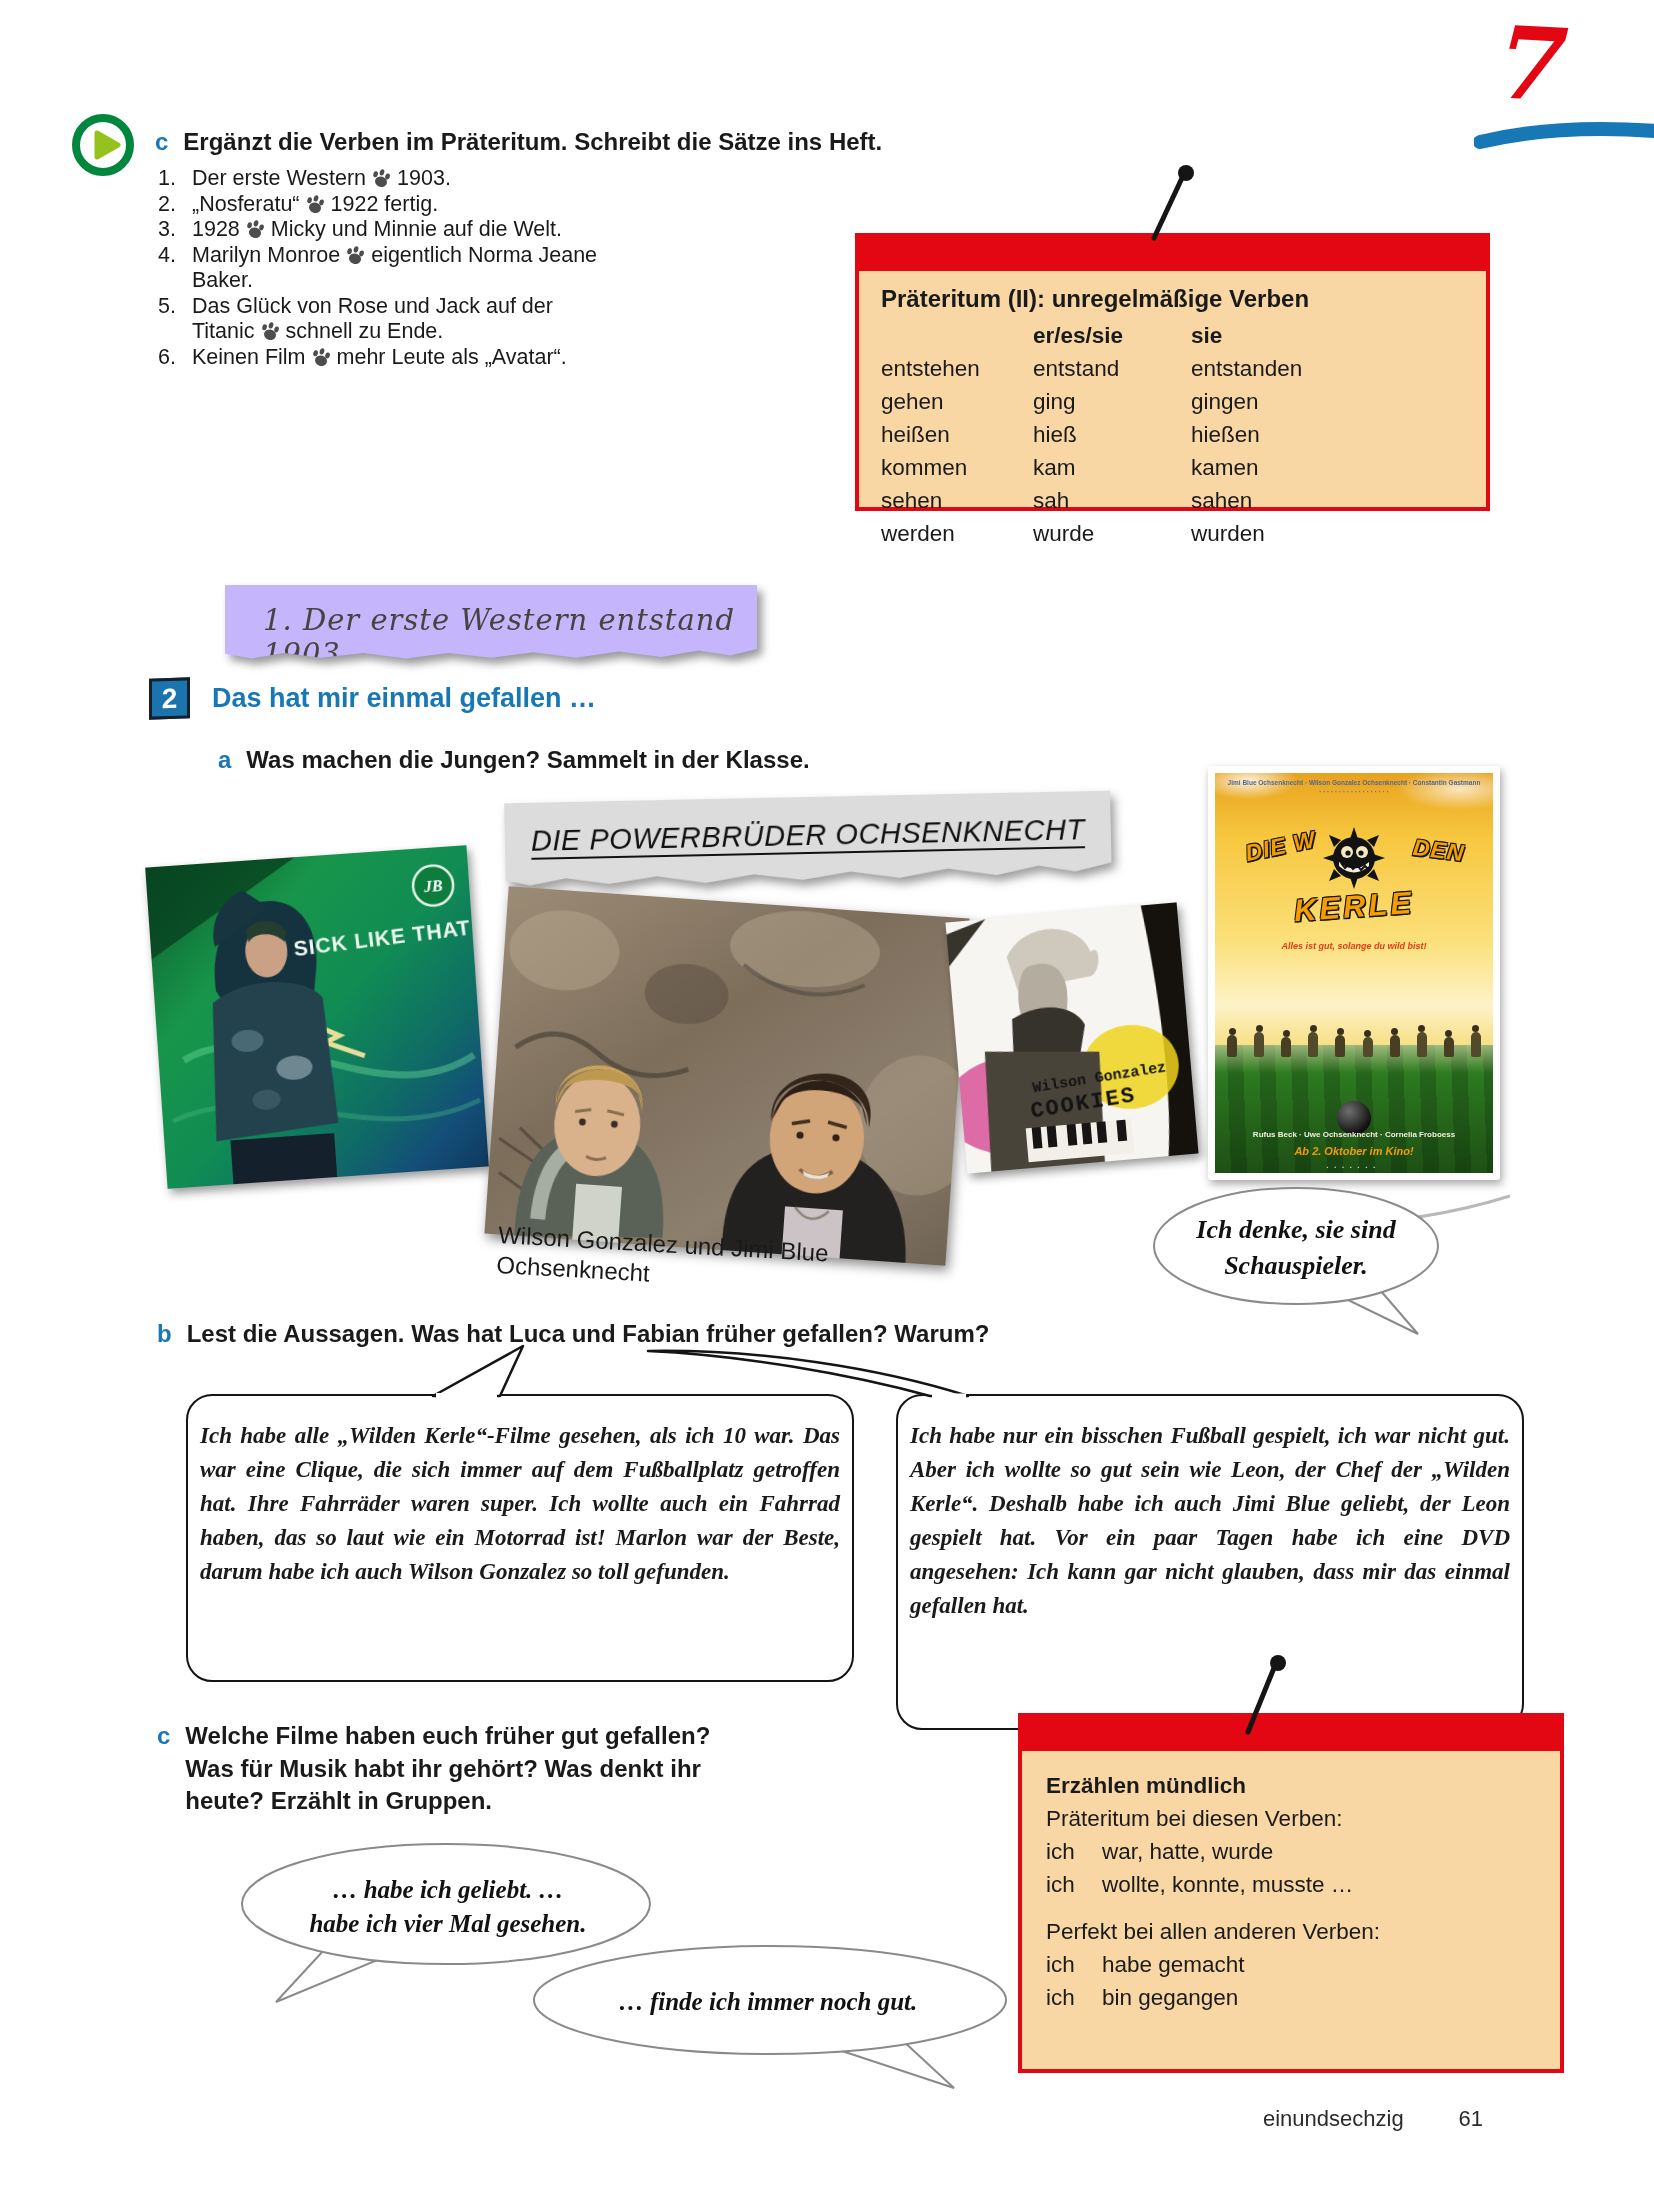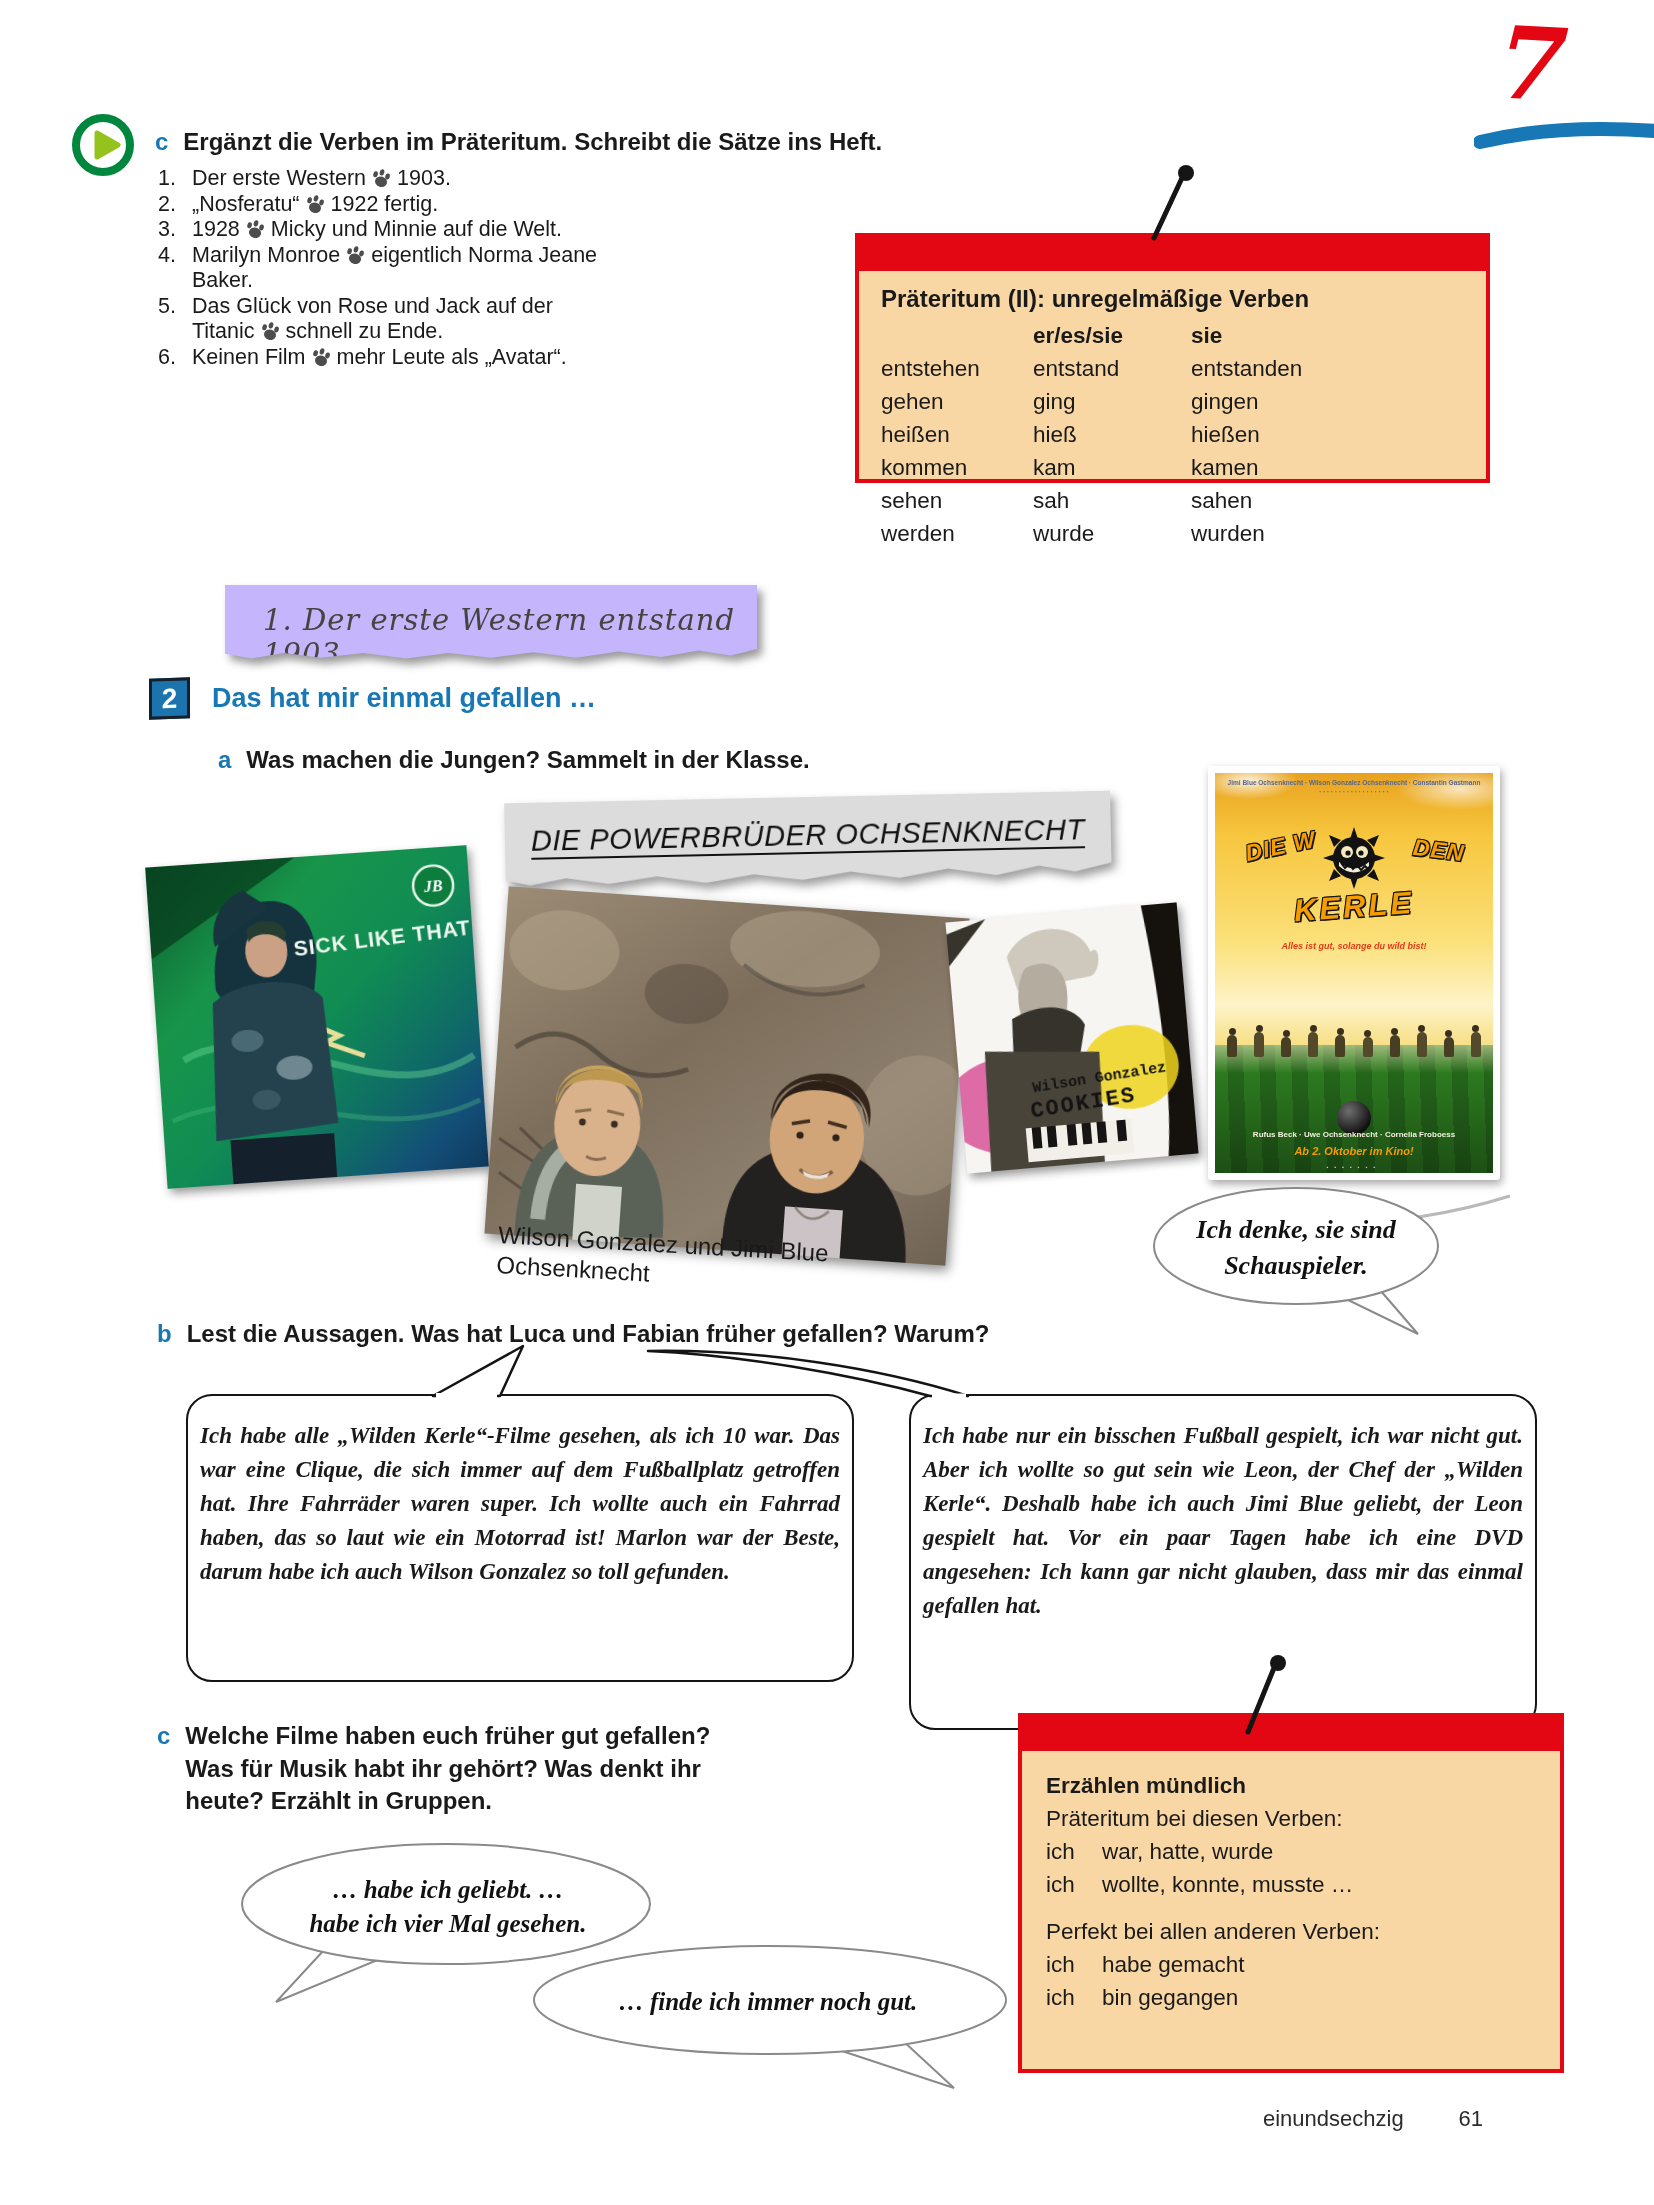--- a/index.html
+++ b/index.html
@@ -25,21 +25,21 @@
   .playbtn { position:absolute; left:70px; top:112px; width:66px; height:66px; }
 
   
   .ex-list { position:absolute; left:158px; top:166px; width:446px; font-size:21.5px; line-height:25.5px; }
   .ex-item { display:grid; grid-template-columns:34px 1fr; }
   .paw { display:inline-block; width:23px; height:21px; vertical-align:-4px; margin:0 4px; }
 
   
   .gbox { position:absolute; background:#f9d7a4; border:4px solid #e30613; }
   .gbox .bar { position:absolute; top:0; left:0; right:0; height:34px; background:#e30613; }
-  .gbox1 { left:855px; top:233px; width:635px; height:250px; }
+  .gbox1 { left:855px; top:233px; width:635px; height:278px; }
   .g1-title { position:absolute; left:22px; top:48px; font-weight:bold; font-size:24px; }
   .g1-table { position:absolute; left:22px; top:82px; display:grid; grid-template-columns:152px 158px auto; font-size:22.5px; line-height:33px; }
   .g1-table .hd { font-weight:bold; }
   .gbox2 { left:1018px; top:1713px; width:546px; height:360px; }
   .g2-content { position:absolute; left:24px; top:52px; font-size:22.5px; line-height:33px; width:430px; }
   .g2-title { font-weight:bold; }
   .g2row { display:grid; grid-template-columns:56px auto; }
   .g2-gap { height:14px; }
   .pin { position:absolute; }
 
@@ -118,21 +118,21 @@
 
   
   .bubble-svg { position:absolute; }
   .bubble-svg text { font-family:"Liberation Serif", serif; font-weight:bold; font-style:italic; fill:#111; }
   .bubble-rect {
     position:absolute; background:#fff; border:2.5px solid #141414; border-radius:26px;
     padding:23px 12px; font-family:"Liberation Serif", serif; font-style:italic; font-weight:bold;
     font-size:23px; line-height:34px; text-align:justify;
   }
   .bubble-luca   { left:186px; top:1394px; width:668px; height:288px; }
-  .bubble-fabian { left:896px; top:1394px; width:628px; height:336px;margin-left:13px; }
+  .bubble-fabian { left:896px; top:1394px; width:628px; height:336px; }
   .rect-tails { position:absolute; left:380px; top:1338px; }
 
   
   .footer { position:absolute; left:1263px; top:2106px; width:220px; display:flex; justify-content:space-between; font-size:22px; color:#2b2b2b;gap:16px; }
 </style>
 </head>
 <body>
 
 <div class="page">
 

